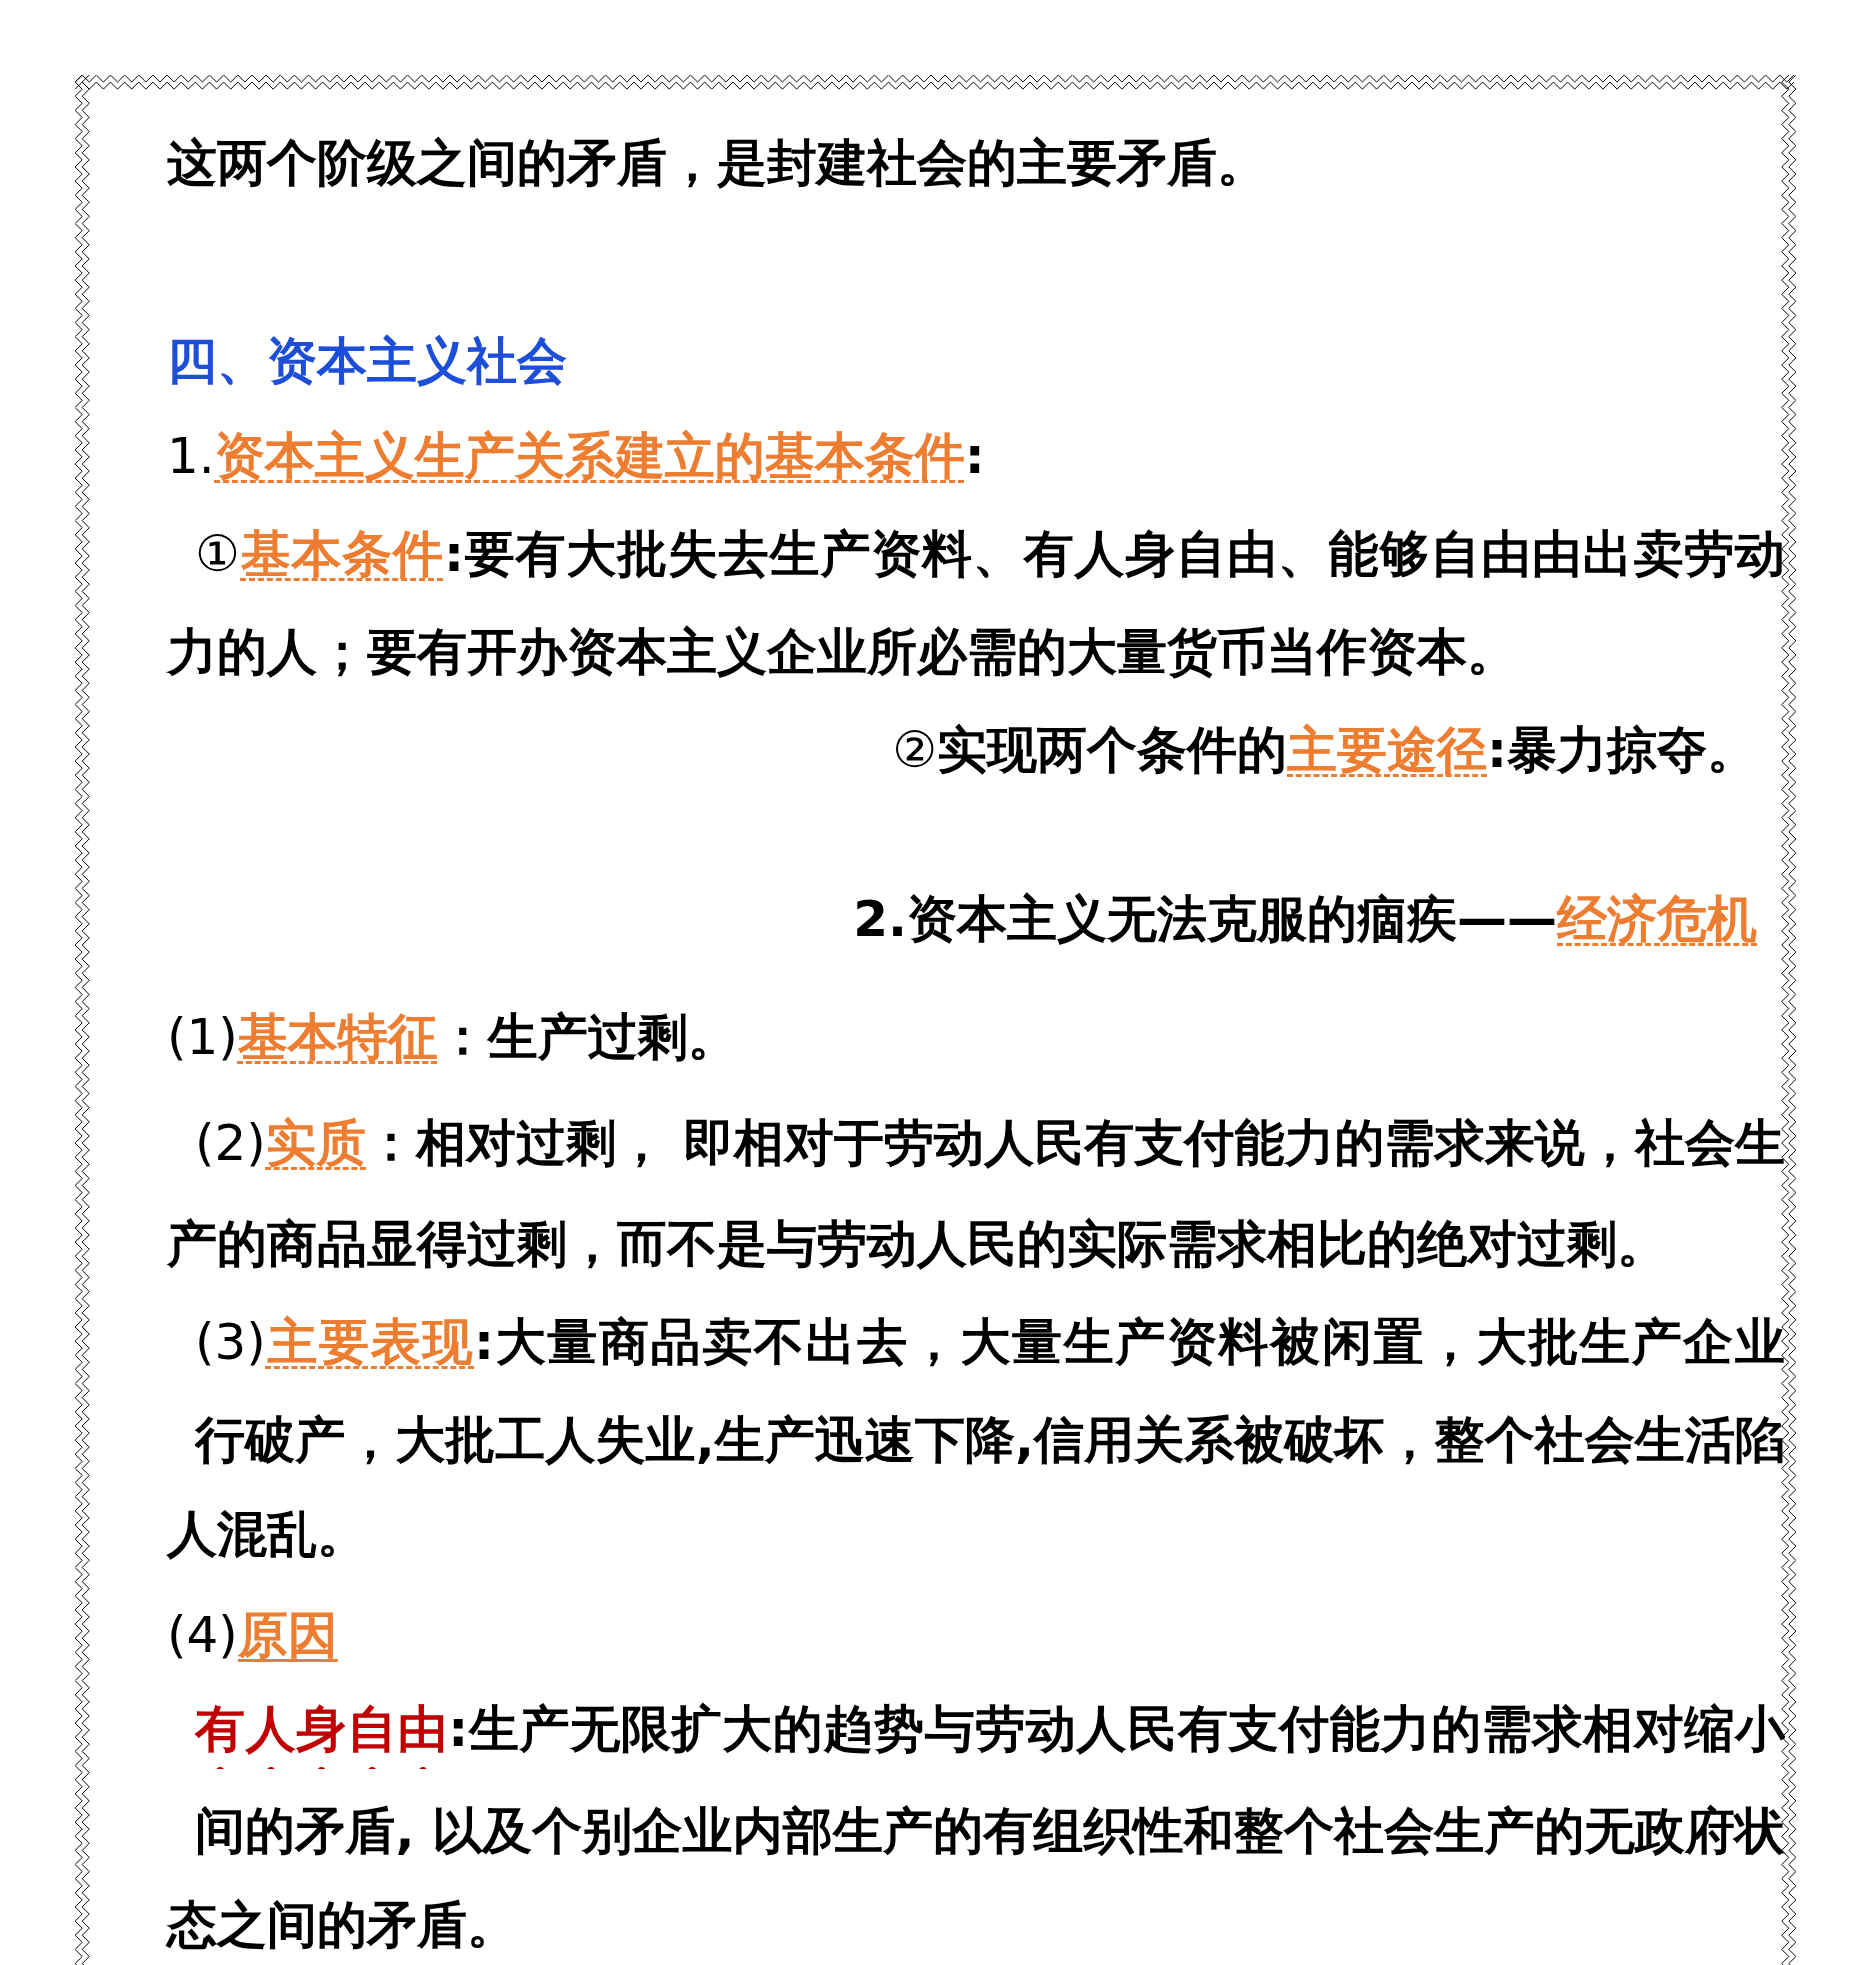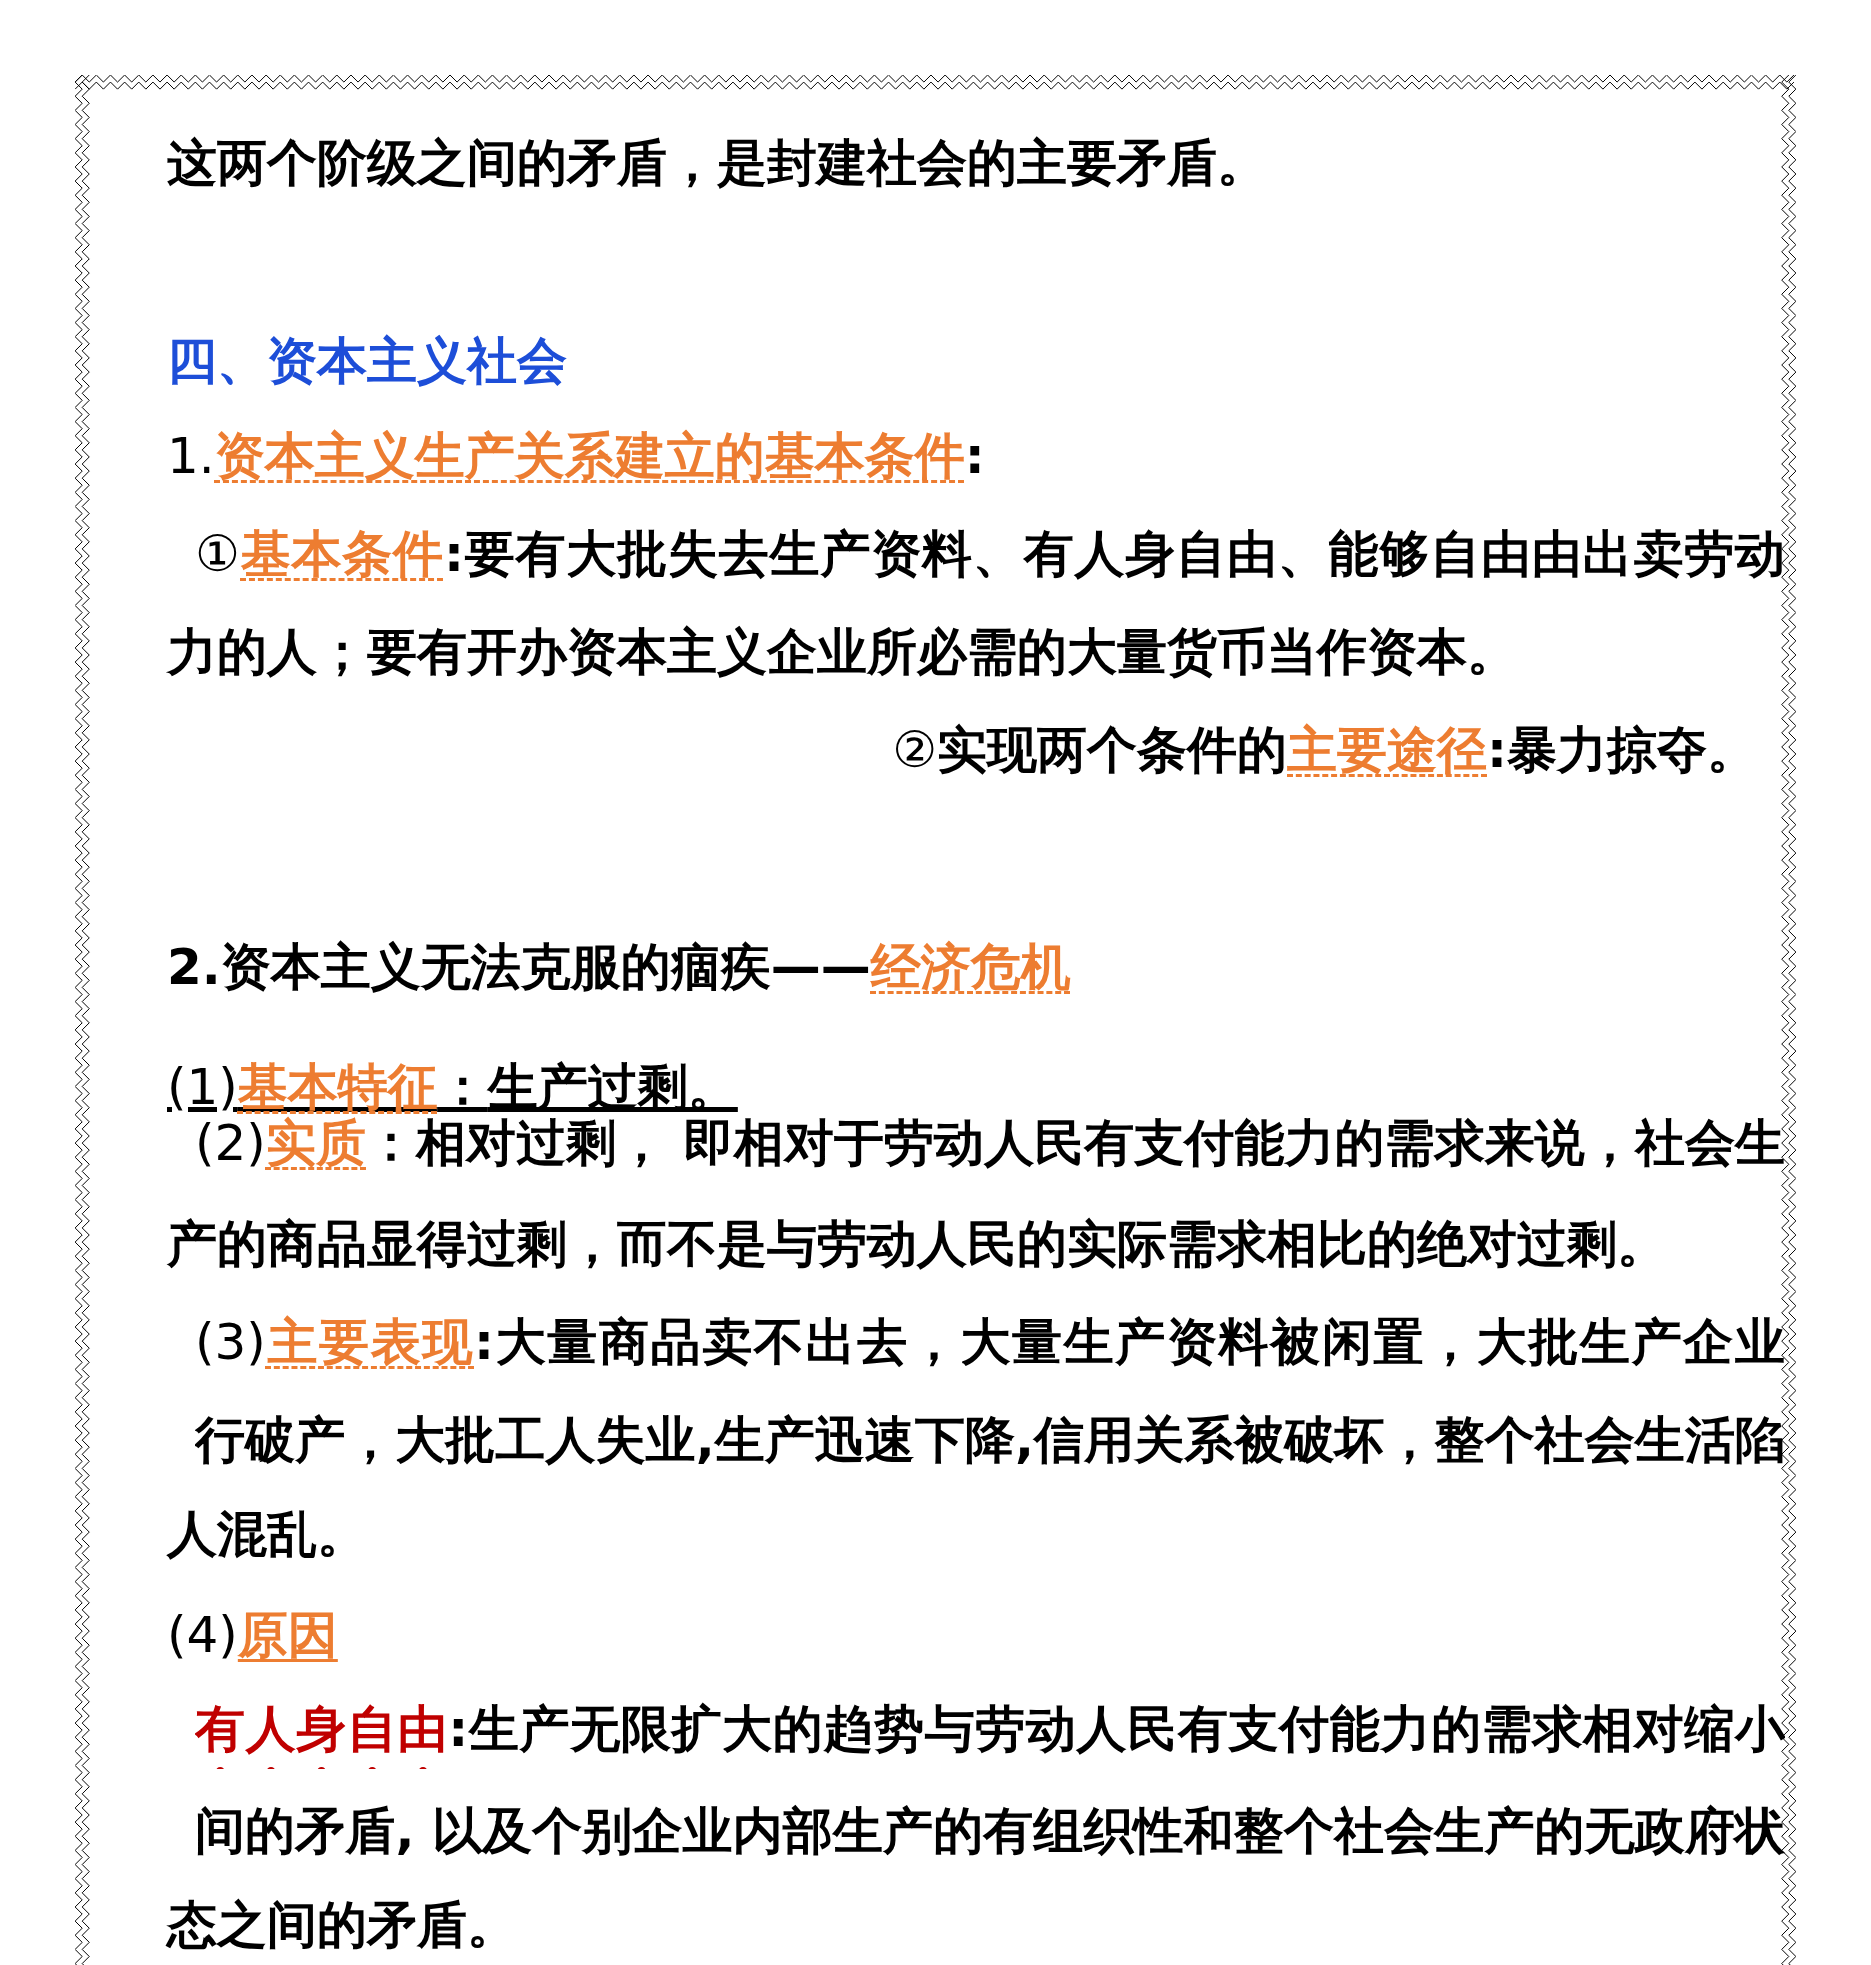--- a/index.html
+++ b/index.html
@@ -100,25 +100,25 @@
   <span style="font-weight:normal;">①</span><span class="orange ul-dash">基本条件</span><span>:</span><span>要有大批失去生产资料、有人身自由、能够自由由出卖劳动</span>
 </div>
 <div class="line" style="top:613px;">
   <span>力的人；要有开办资本主义企业所必需的大量货币当作资本。</span>
 </div>
 
 <div class="line" style="top:711px;text-align:right;">
   <span style="font-weight:normal;">②</span><span>实现两个条件的</span><span class="orange ul-dash">主要途径</span><span>:</span><span>暴力掠夺。</span>
 </div>
 
-<div class="line" style="top:928px;">
+<div class="line" style="top:880px;text-align:right;">
   <span>2.资本主义无法克服的痼疾——</span><span class="orange ul-dash">经济危机</span>
 </div>
 
-<div class="line" style="top:1048px;text-decoration:underline;">
+<div class="line" style="top:998px;">
   <span style="font-weight:normal;">(1)</span><span class="orange ul-dash">基本特征</span><span>：</span><span>生产过剩。</span>
 </div>
 
 <div class="line justify" style="top:1104px;">
   <span style="font-weight:normal;">(2)</span><span class="orange ul-dash">实质</span><span>：</span><span>相对过剩， 即相对于劳动人民有支付能力的需求来说，社会生</span>
 </div>
 <div class="line" style="top:1205px;">
   <span>产的商品显得过剩，而不是与劳动人民的实际需求相比的绝对过剩。</span>
 </div>
 

